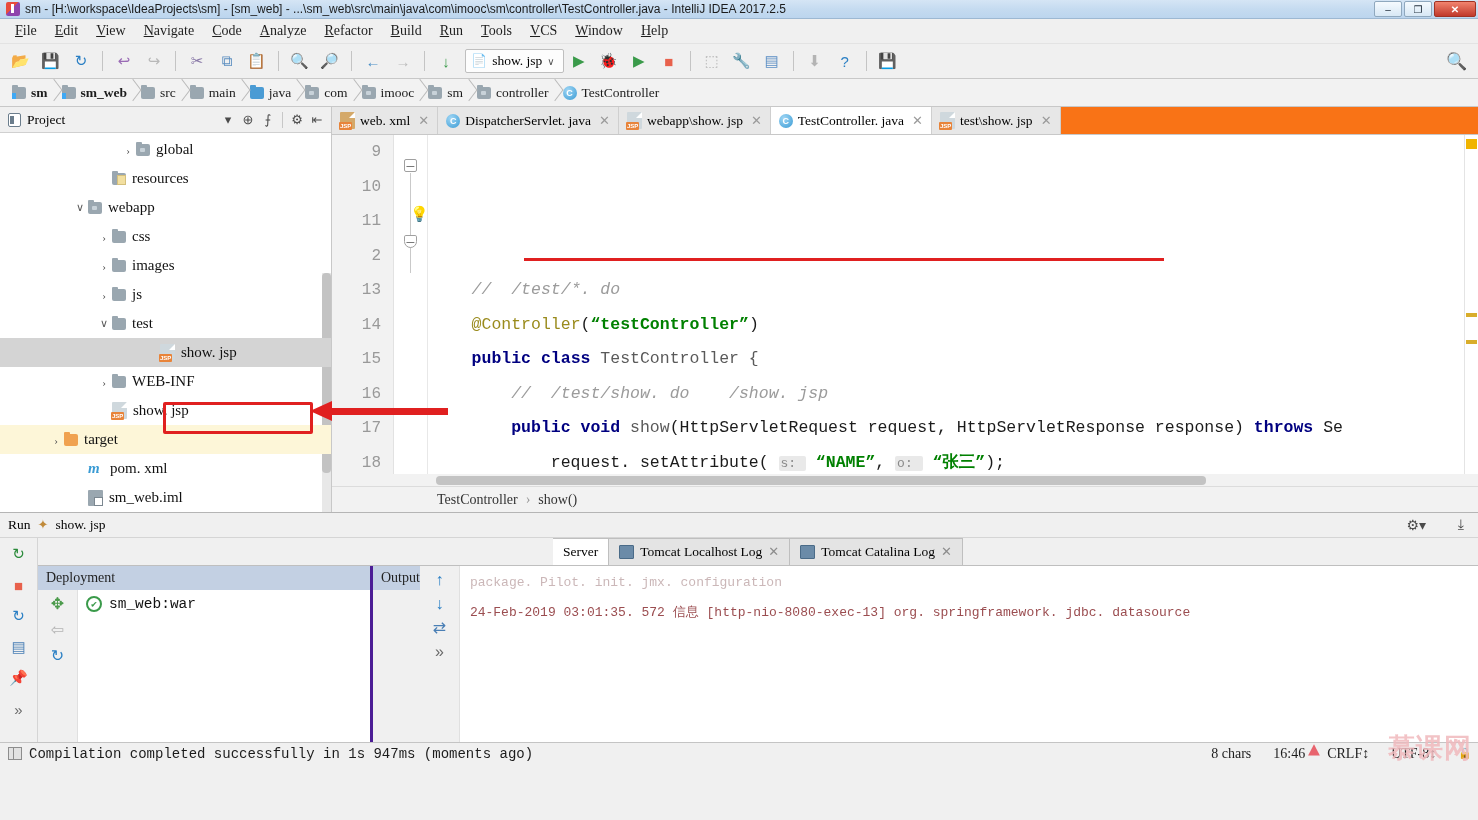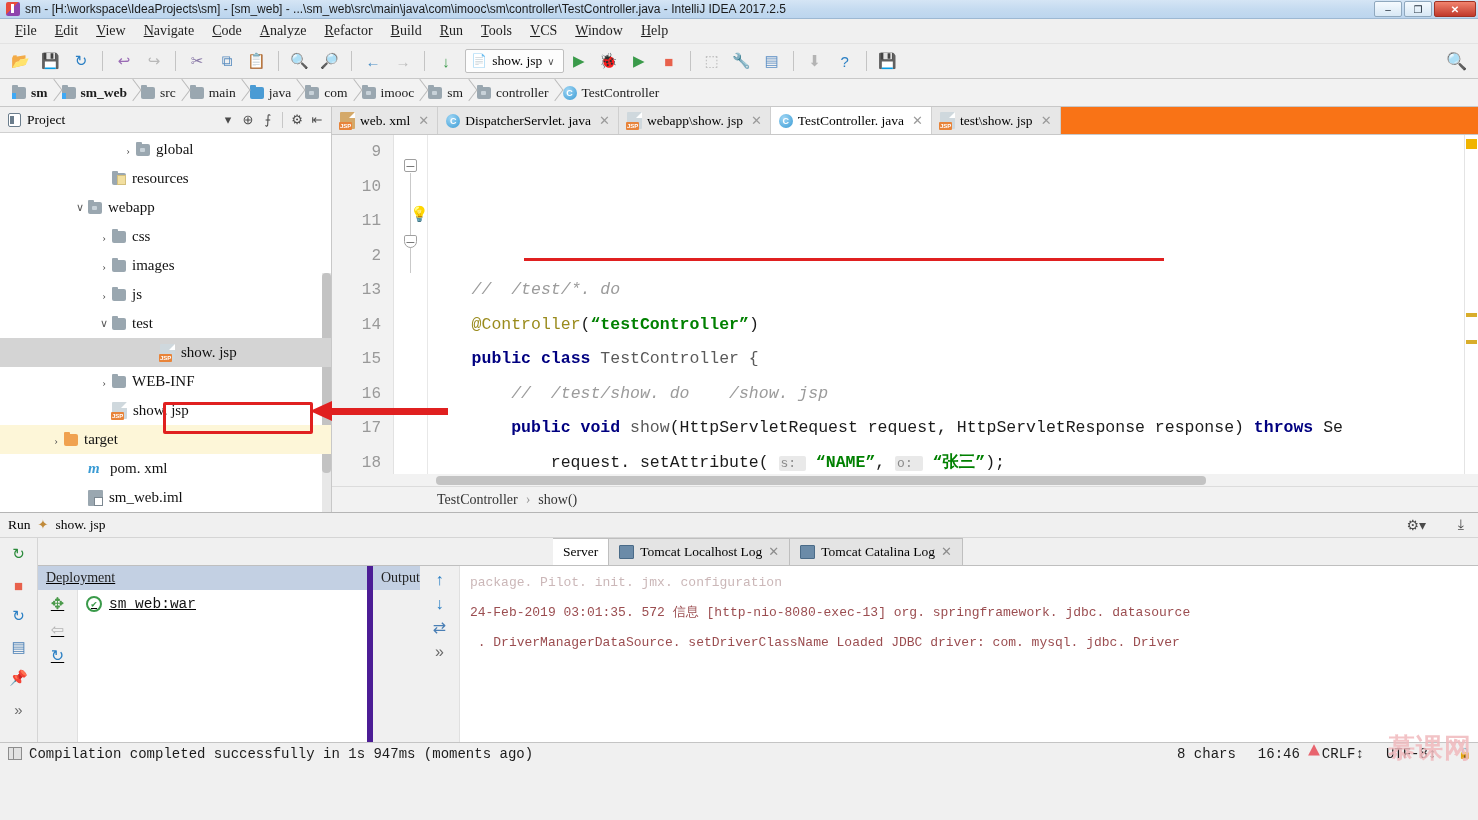--- a/index.html
+++ b/index.html
@@ -279,21 +279,21 @@
   .run-tabs { height:28px; display:flex; align-items:stretch; background:#f0f0f0; border-bottom:1px solid #bfbfbf;justify-content:center;}
   .rtab {
     display:flex; align-items:center; gap:6px; padding:0 10px;
     font-size:13.5px; font-family:"Liberation Serif", serif;
     border:1px solid #bfbfbf; border-bottom:none; border-left:none;
     background:#e4e4e4; white-space:nowrap;
   }
   .rtab.active { background:#fff; }
   .rtab .x { color:#8c8c8c; font-size:13px; }
   .run-cols { flex:1; display:flex; min-height:0; }
-  .col-deploy { width:335px; border-right:6px solid #4c1d95; display:flex; flex-direction:column;text-decoration:underline; }
+  .col-deploy { width:335px; border-right:3px solid #4c1d95; display:flex; flex-direction:column; }
   .col-hdr {
     height:24px; background:#c3d0e3; display:flex; align-items:center;
     padding-left:8px; font-size:14px; font-family:"Liberation Serif", serif; color:#1f1f1f;
   }
   .col-body { flex:1; background:#fff; display:flex; min-height:0;}
   .deploy-tools { width:40px; border-right:1px solid #e0e0e0; background:#f0f0f0;
                   display:flex; flex-direction:column; align-items:center; padding-top:6px; gap:10px;}
   .deploy-list { flex:1; padding:6px 0 0 8px; }
   .deploy-item { display:flex; align-items:center; gap:7px; font-size:14.5px;
                  font-family:"Liberation Mono", monospace; color:#111;}
@@ -310,21 +310,21 @@
 
   
   .statusbar {
     height:22px; background:#f0f0f0; border-top:1px solid #c4c4c4;
     display:flex; align-items:center; padding:0 8px; position:relative;
     font-size:14px; font-family:"Liberation Mono", monospace; color:#1c1c1c;
   }
   .sb-ic { width:14px; height:13px; border:1px solid #8d8d8d; background:#e2e2e2; margin-right:7px; position:relative;}
   .sb-ic:after{content:"";position:absolute;left:4px;top:0;width:1px;height:11px;background:#8d8d8d;}
   .sb-right { position:absolute; right:6px; display:flex; align-items:center; gap:22px; }
-  .sb-right .item { white-space:nowrap; }
+  .sb-right .item { white-space:nowrap;font-family:Liberation Serif, serif; }
   .watermark {
     position:absolute; right:6px; bottom:-2px;
     font-size:27px; color:#f0b9bd; font-weight:bold;
     font-family:"DejaVu Sans", sans-serif; opacity:.85; pointer-events:none;
     letter-spacing:1px;
   }
   .wm-logo { position:absolute; right:158px; bottom:2px; color:#e8646e; font-size:20px; pointer-events:none;}
 </style>
 </head>
 <body>
@@ -655,21 +655,21 @@
 
           <div class="col-output">
             <div class="col-hdr">Output</div>
             <div class="out-body">
               <div class="out-tools" id="outtools">
                   <div style="color: rgb(42, 127, 196); font-size: 16px; line-height: 1;">↑</div>
                   <div style="color: rgb(42, 127, 196); font-size: 16px; line-height: 1;">↓</div>
                   <div style="color: rgb(74, 127, 181); font-size: 16px; line-height: 1;">⇄</div>
                   <div style="color: rgb(106, 106, 106); font-size: 16px; line-height: 1;">»</div>
                 </div>
-              <div class="out-text" id="outtext"><div class="faded">package. Pilot. init. jmx. configuration</div><div>24-Feb-2019 03:01:35. 572 信息 [http-nio-8080-exec-13] org. springframework. jdbc. datasource</div><div> . DriverManagerDataSource. setDriverClassName Loaded JDBC driver: com. mysql. jdbc. Driver</div></div>
+              <div class="out-text" id="outtext"><div class="faded">package. Pilot. init. jmx. configuration</div><div>24-Feb-2019 03:01:35. 572 信息 [http-nio-8080-exec-13] org. springframework. jdbc. datasource</div></div>
             </div>
             <div class="out-hscroll"></div>
           </div>
 
         </div>
       </div>
     </div>
   </div>
 
   <div class="statusbar">

